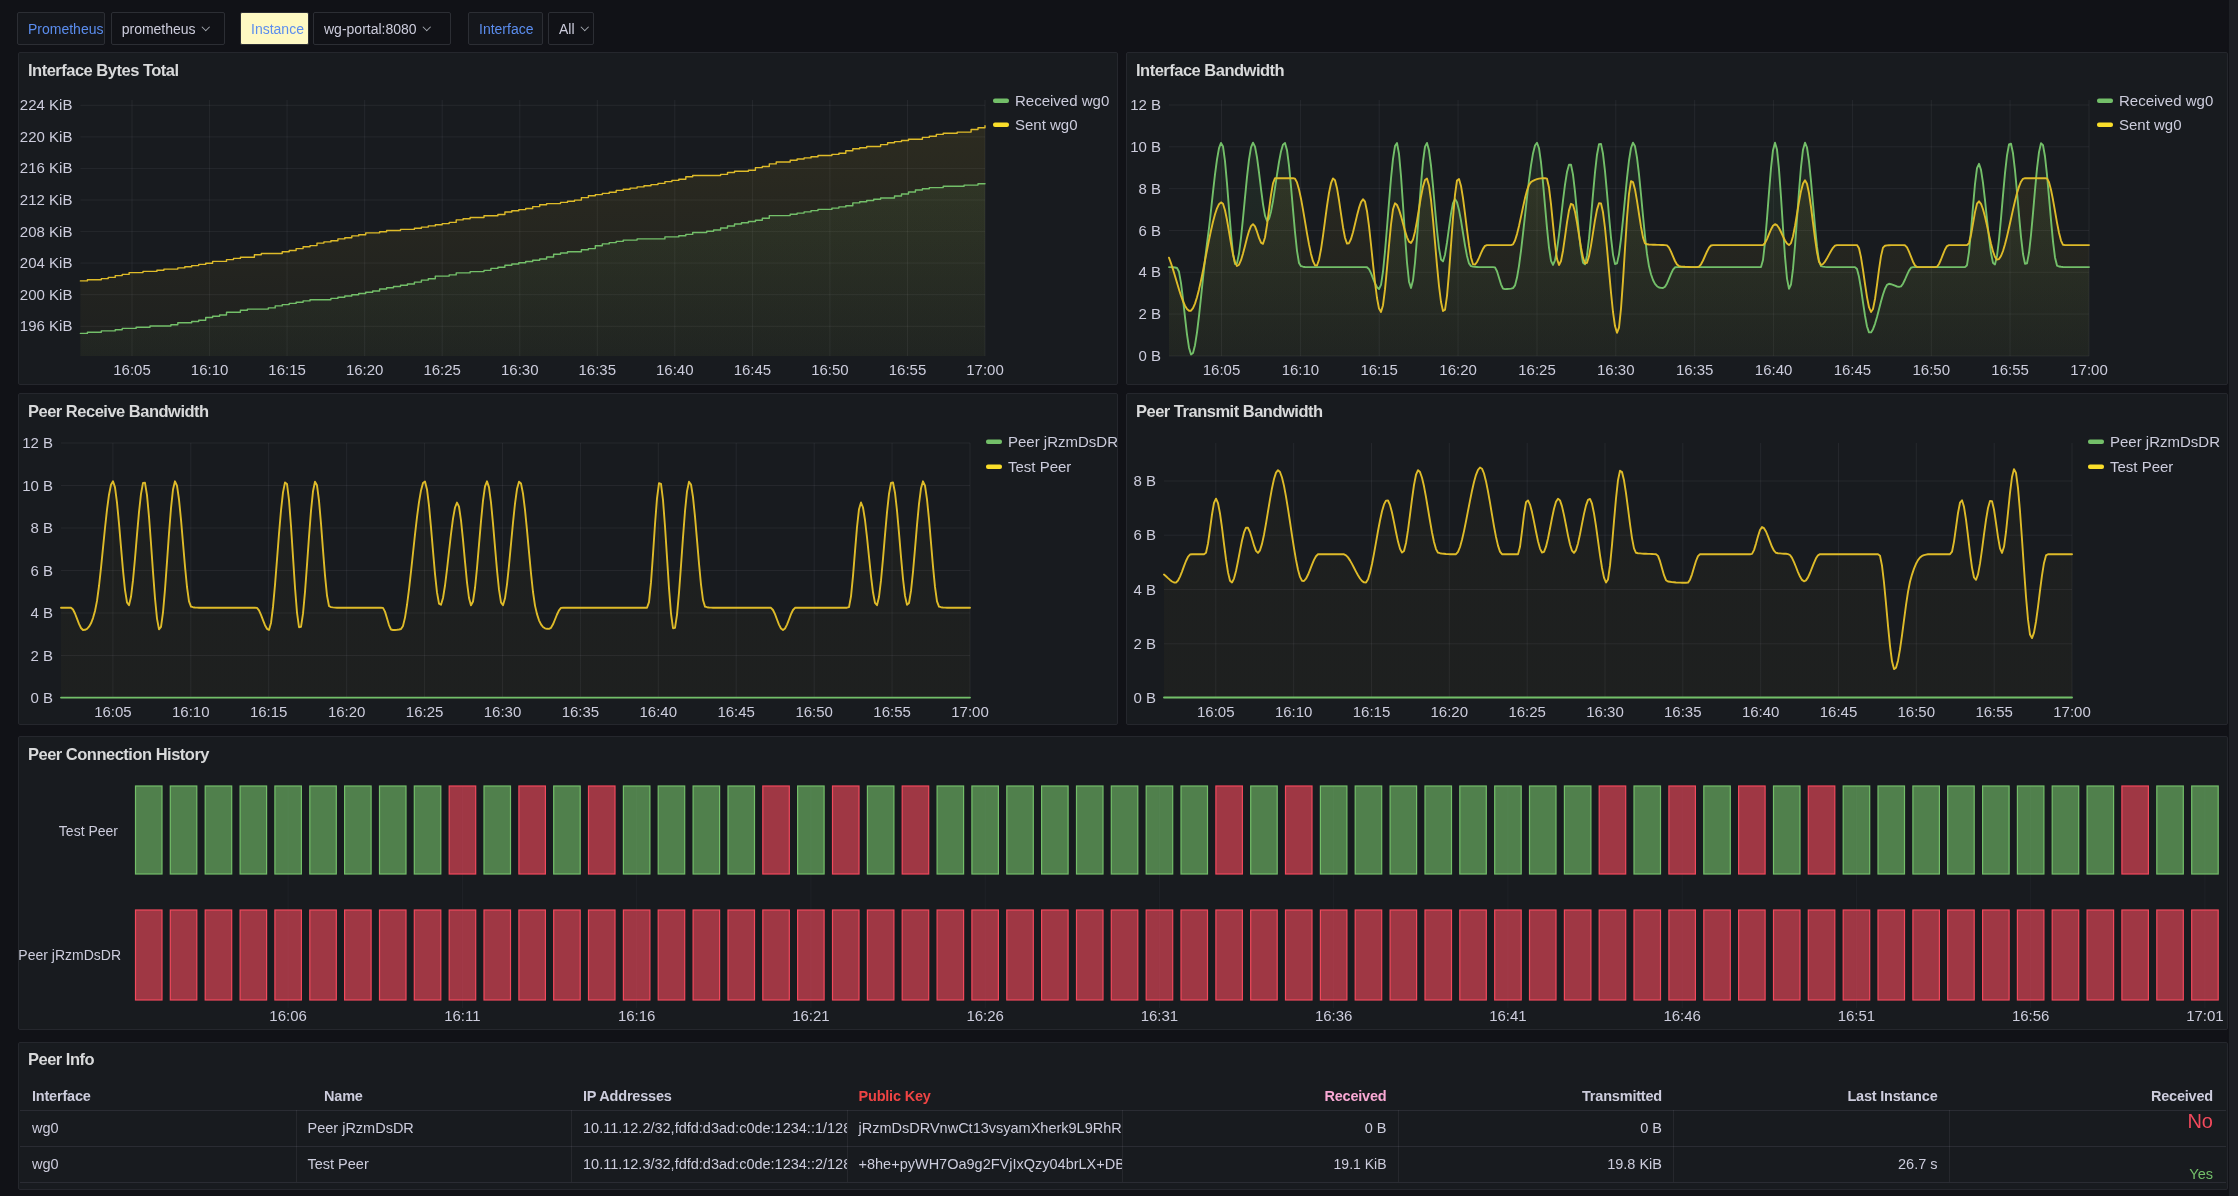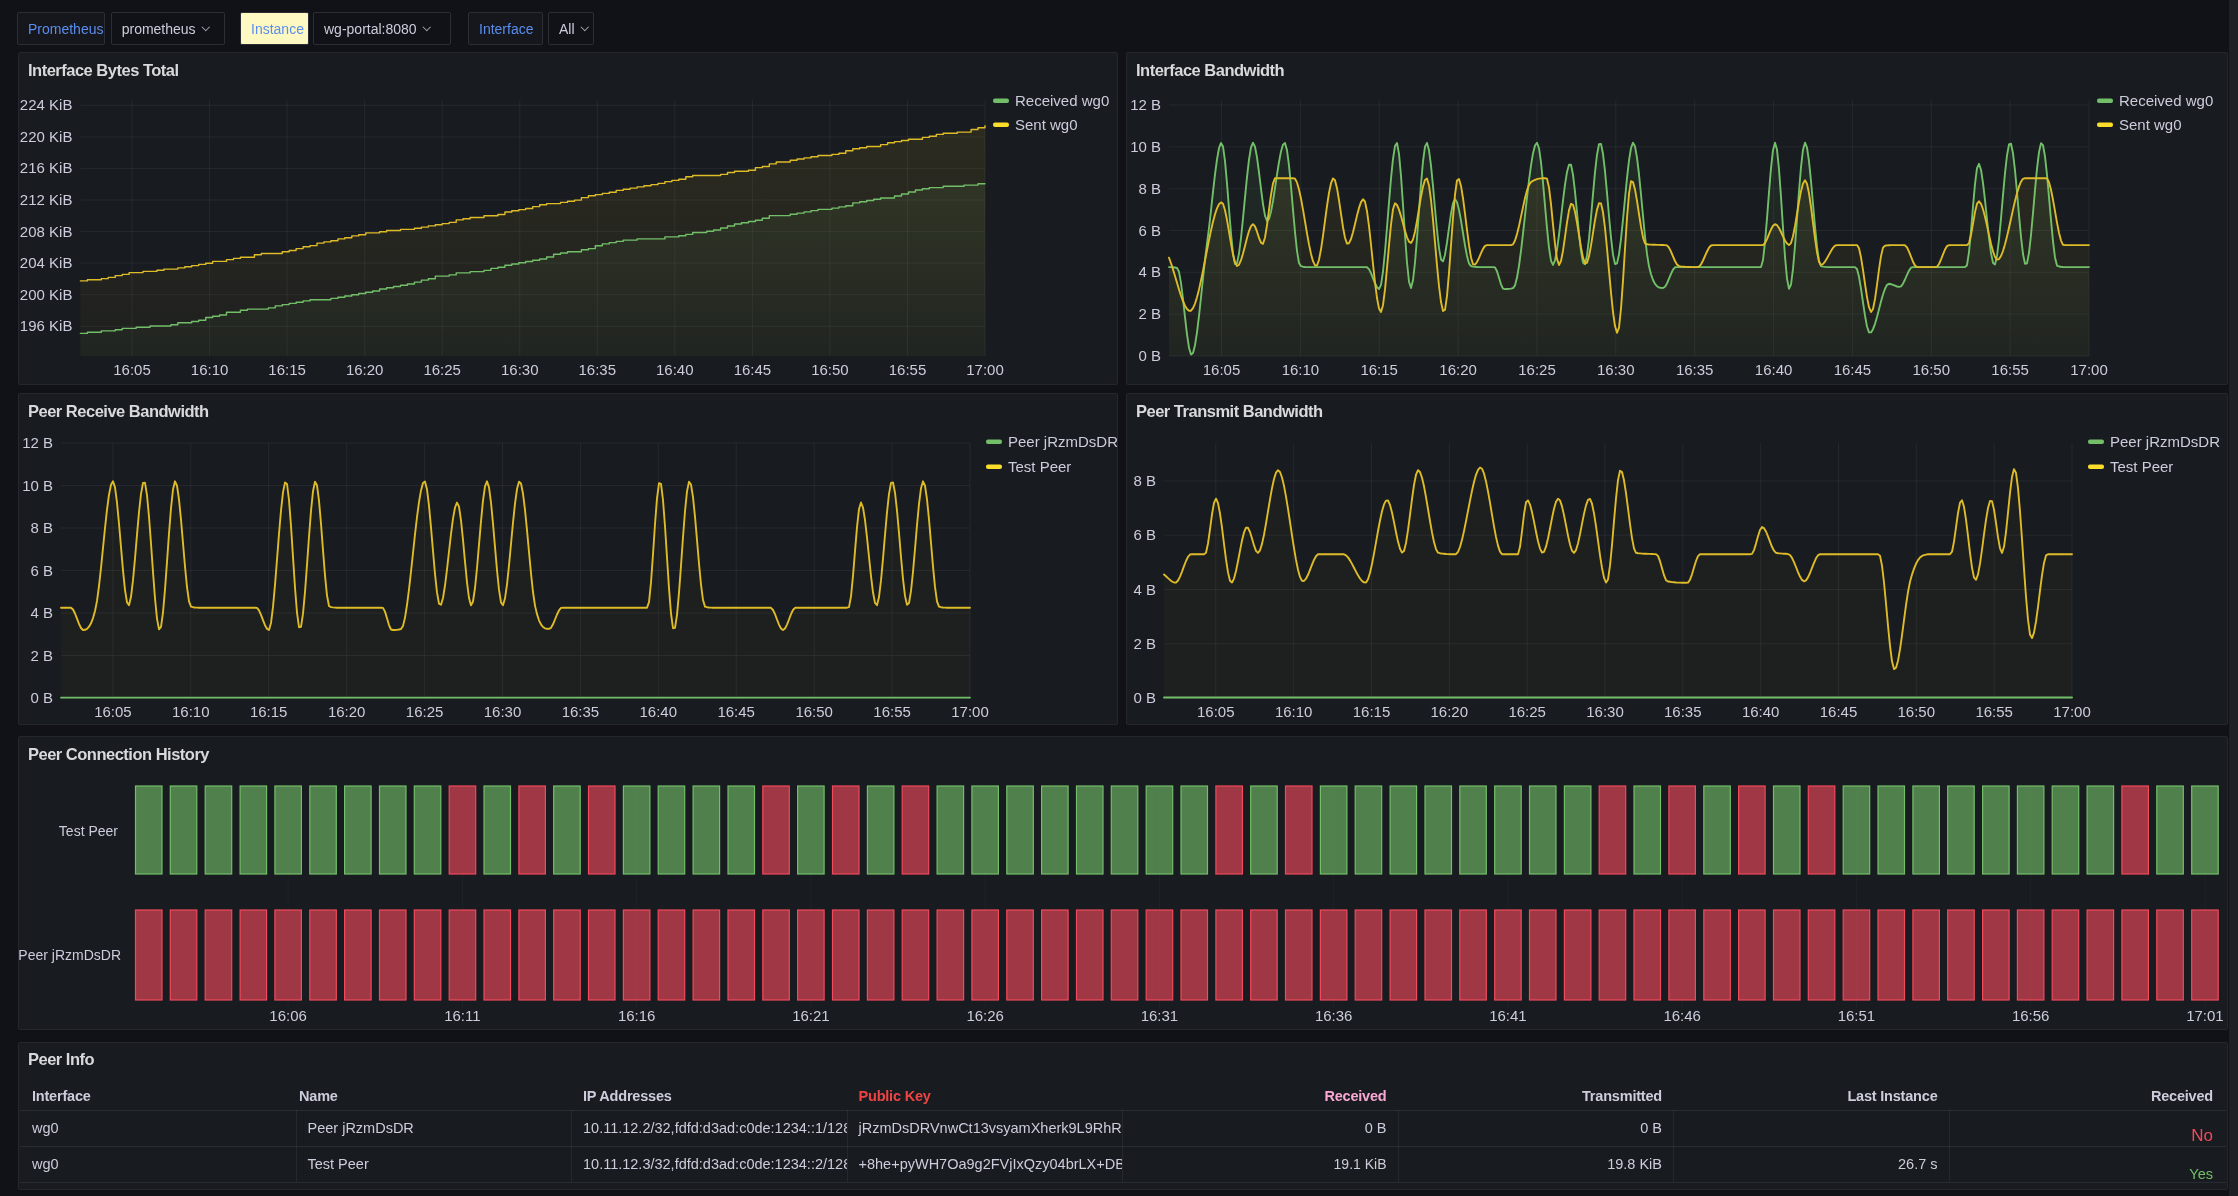--- a/index.html
+++ b/index.html
@@ -407,21 +407,21 @@
         <text x="1856.4" y="1021" text-anchor="middle" font-size="15" fill="#ccccdc" font-family="Liberation Sans">16:51</text>
         <text x="2030.7" y="1021" text-anchor="middle" font-size="15" fill="#ccccdc" font-family="Liberation Sans">16:56</text>
         <text x="2204.9" y="1021" text-anchor="middle" font-size="15" fill="#ccccdc" font-family="Liberation Sans">17:01</text>
       </svg>
     </div>
   </div>
 <div class="panel" style="left:18px;top:1042px;width:2210px;height:148px">
     <div style="position:absolute;left:-1px;top:-1px;width:2210px;height:148px">
       <div style="position:absolute;left:10px;top:8px;font-size:16.5px;font-weight:bold;letter-spacing:-0.5px;color:#d8d9da">Peer Info</div>
       <div style="position:absolute;left:2.0px;top:41px;width:275.5px;height:26.5px;display:flex;align-items:center;justify-content:flex-start;padding-left:12px;font-size:14.5px;font-weight:bold;letter-spacing:-0.2px;color:#ccccdc">Interface</div>
-      <div style="position:absolute;left:269px;top:41px;width:275.5px;height:26.5px;display:flex;align-items:center;justify-content:flex-start;padding-left:12px;font-size:14.5px;font-weight:bold;letter-spacing:-0.2px;color:#ccccdc">Name</div>
+      <div style="position:absolute;left:294px;top:41px;width:275.5px;height:26.5px;display:flex;align-items:center;justify-content:flex-start;padding-left:12px;font-size:14.5px;font-weight:bold;letter-spacing:-0.2px;color:#ccccdc">Name</div>
       <div style="position:absolute;left:553.0px;top:41px;width:275.5px;height:26.5px;display:flex;align-items:center;justify-content:flex-start;padding-left:12px;font-size:14.5px;font-weight:bold;letter-spacing:-0.2px;color:#ccccdc">IP Addresses</div>
       <div style="position:absolute;left:828.5px;top:41px;width:275.5px;height:26.5px;display:flex;align-items:center;justify-content:flex-start;padding-left:12px;font-size:14.5px;font-weight:bold;letter-spacing:-0.2px;color:#ef4444">Public Key</div>
       <div style="position:absolute;left:1104.0px;top:41px;width:275.5px;height:26.5px;display:flex;align-items:center;justify-content:flex-end;padding-right:11px;font-size:14.5px;font-weight:bold;letter-spacing:-0.2px;color:#f9a8d4">Received</div>
       <div style="position:absolute;left:1379.5px;top:41px;width:275.5px;height:26.5px;display:flex;align-items:center;justify-content:flex-end;padding-right:11px;font-size:14.5px;font-weight:bold;letter-spacing:-0.2px;color:#ccccdc">Transmitted</div>
       <div style="position:absolute;left:1655.0px;top:41px;width:275.5px;height:26.5px;display:flex;align-items:center;justify-content:flex-end;padding-right:11px;font-size:14.5px;font-weight:bold;letter-spacing:-0.2px;color:#ccccdc">Last Instance</div>
       <div style="position:absolute;left:1930.5px;top:41px;width:275.5px;height:26.5px;display:flex;align-items:center;justify-content:flex-end;padding-right:11px;font-size:14.5px;font-weight:bold;letter-spacing:-0.2px;color:#ccccdc">Received</div>
       <div style="position:absolute;left:2px;top:67.5px;width:2206px;height:1px;background:#2a2c33"></div>
       <div style="position:absolute;left:2.0px;top:67.5px;width:275.5px;height:36px;display:flex;align-items:center;justify-content:flex-start;padding-left:12px;font-size:14.5px;color:#ccccdc;overflow:hidden;white-space:nowrap">
         <span style="flex:none">wg0</span>
       </div>
@@ -436,21 +436,21 @@
       </div>
       <div style="position:absolute;left:1104.0px;top:67.5px;width:275.5px;height:36px;display:flex;align-items:center;justify-content:flex-end;padding-right:11px;font-size:14.5px;color:#ccccdc;overflow:hidden;white-space:nowrap">
         <span style="flex:none">0 B</span>
       </div>
       <div style="position:absolute;left:1379.5px;top:67.5px;width:275.5px;height:36px;display:flex;align-items:center;justify-content:flex-end;padding-right:11px;font-size:14.5px;color:#ccccdc;overflow:hidden;white-space:nowrap">
         <span style="flex:none">0 B</span>
       </div>
       <div style="position:absolute;left:1655.0px;top:67.5px;width:275.5px;height:36px;display:flex;align-items:center;justify-content:flex-end;padding-right:11px;font-size:14.5px;color:#ccccdc;overflow:hidden;white-space:nowrap">
         <span style="flex:none"></span>
       </div>
-      <div style="position:absolute;left:1930.5px;top:67.5px;width:275.5px;height:36px;display:flex;align-items:flex-end;justify-content:flex-end;padding-right:11px;font-size:17px;color:#f2495c;overflow:hidden;white-space:nowrap">
+      <div style="position:absolute;left:1930.5px;top:67.5px;width:275.5px;height:36px;display:flex;align-items:flex-start;justify-content:flex-end;padding-right:11px;font-size:20px;color:#f2495c;overflow:hidden;white-space:nowrap">
         <span style="flex:none">No</span>
       </div>
       <div style="position:absolute;left:2px;top:103.5px;width:2206px;height:1px;background:#2a2c33"></div>
       <div style="position:absolute;left:2.0px;top:103.5px;width:275.5px;height:36px;display:flex;align-items:center;justify-content:flex-start;padding-left:12px;font-size:14.5px;color:#ccccdc;overflow:hidden;white-space:nowrap">
         <span style="flex:none">wg0</span>
       </div>
       <div style="position:absolute;left:277.5px;top:103.5px;width:275.5px;height:36px;display:flex;align-items:center;justify-content:flex-start;padding-left:12px;font-size:14.5px;color:#ccccdc;overflow:hidden;white-space:nowrap">
         <span style="flex:none">Test Peer</span>
       </div>
       <div style="position:absolute;left:553.0px;top:103.5px;width:275.5px;height:36px;display:flex;align-items:center;justify-content:flex-start;padding-left:12px;font-size:14.5px;color:#ccccdc;overflow:hidden;white-space:nowrap">

